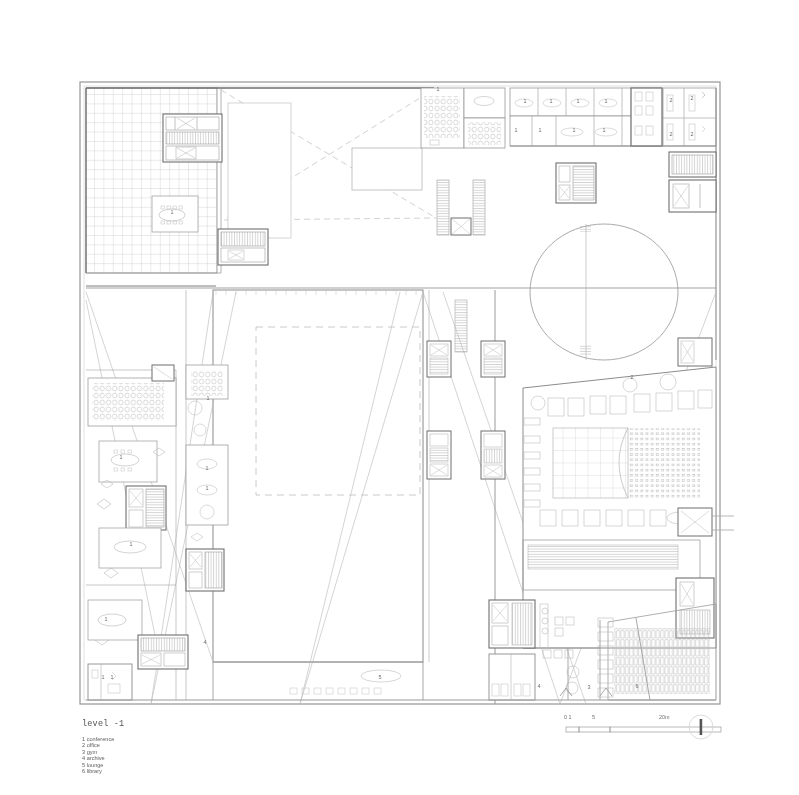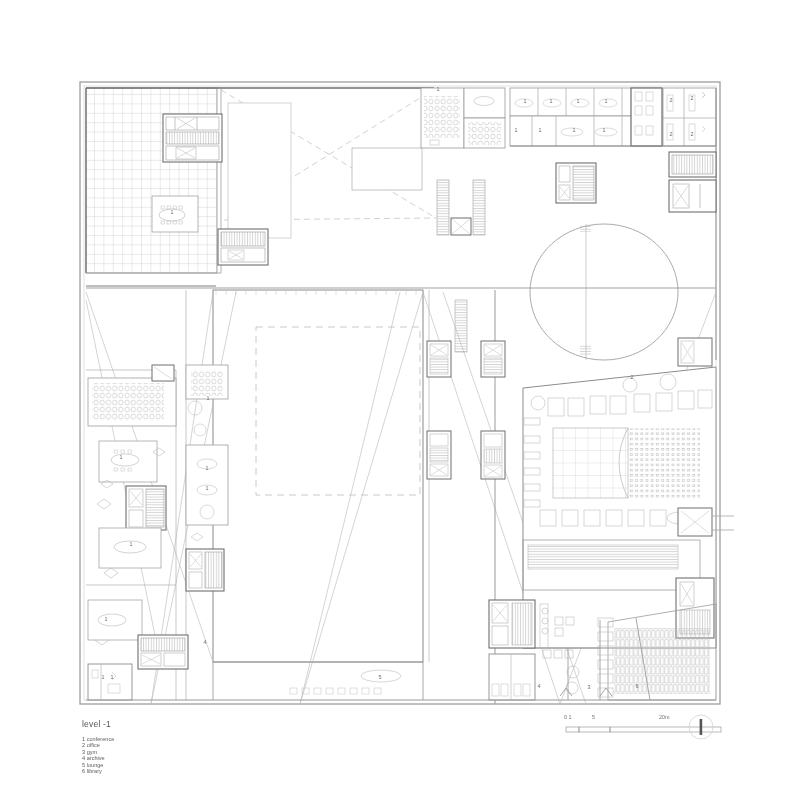--- a/index.html
+++ b/index.html
@@ -1,21 +1,21 @@
 <!DOCTYPE html>
 <html><head>
 <meta charset="utf-8">
 <style>
   html,body{margin:0;padding:0;background:#ffffff;}
   body{width:799px;height:795px;overflow:hidden;
        font-family:"Liberation Sans",sans-serif;color:#4a4a4a;}
   #sheet{position:relative;width:799px;height:795px;background:#fff;}
   svg{display:block;}
   .legend{position:absolute;left:82px;top:719px;}
-  .legend-title{font-size:8.5px;color:#555;letter-spacing:.2px;margin-bottom:7px;}
+  .legend-title{font-size:8.5px;color:#555;letter-spacing:.2px;margin-bottom:7px;font-family:Liberation Mono, monospace;}
   .legend ul{list-style:none;margin:0;padding:0;}
   .legend li{font-size:5.6px;line-height:6.4px;color:#606060;white-space:nowrap;}
   .scaletxt{position:absolute;font-size:5.4px;color:#707070;}
 </style>
 </head>
 <body>
 
 <div id="sheet">
 
 <svg id="plan" width="799" height="795" viewBox="0 0 799 795">

